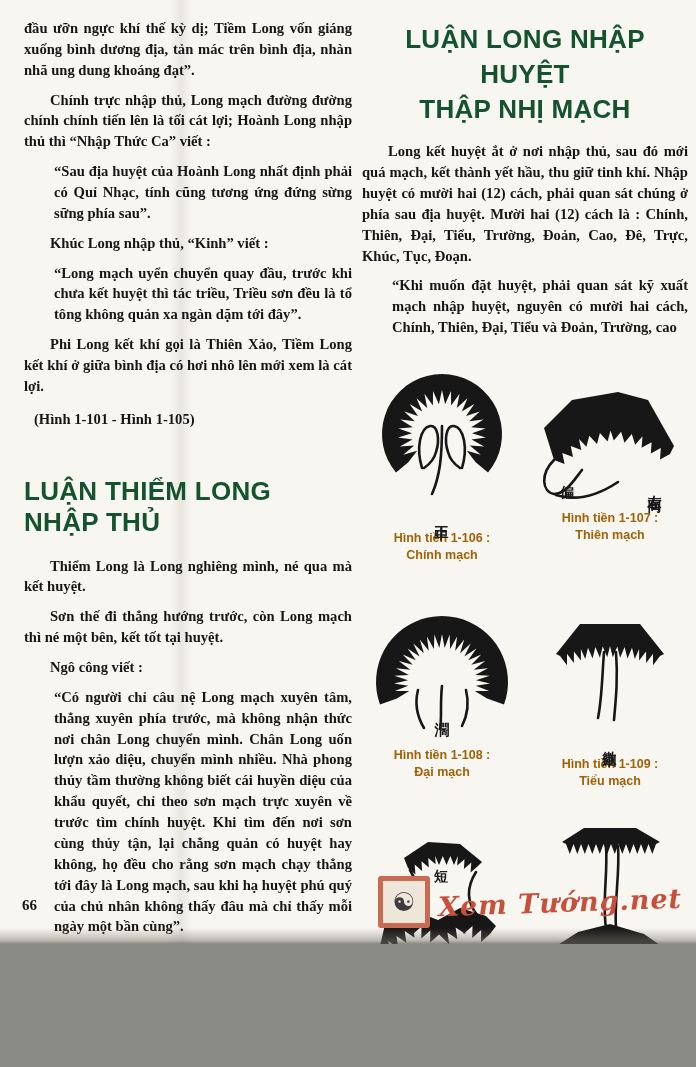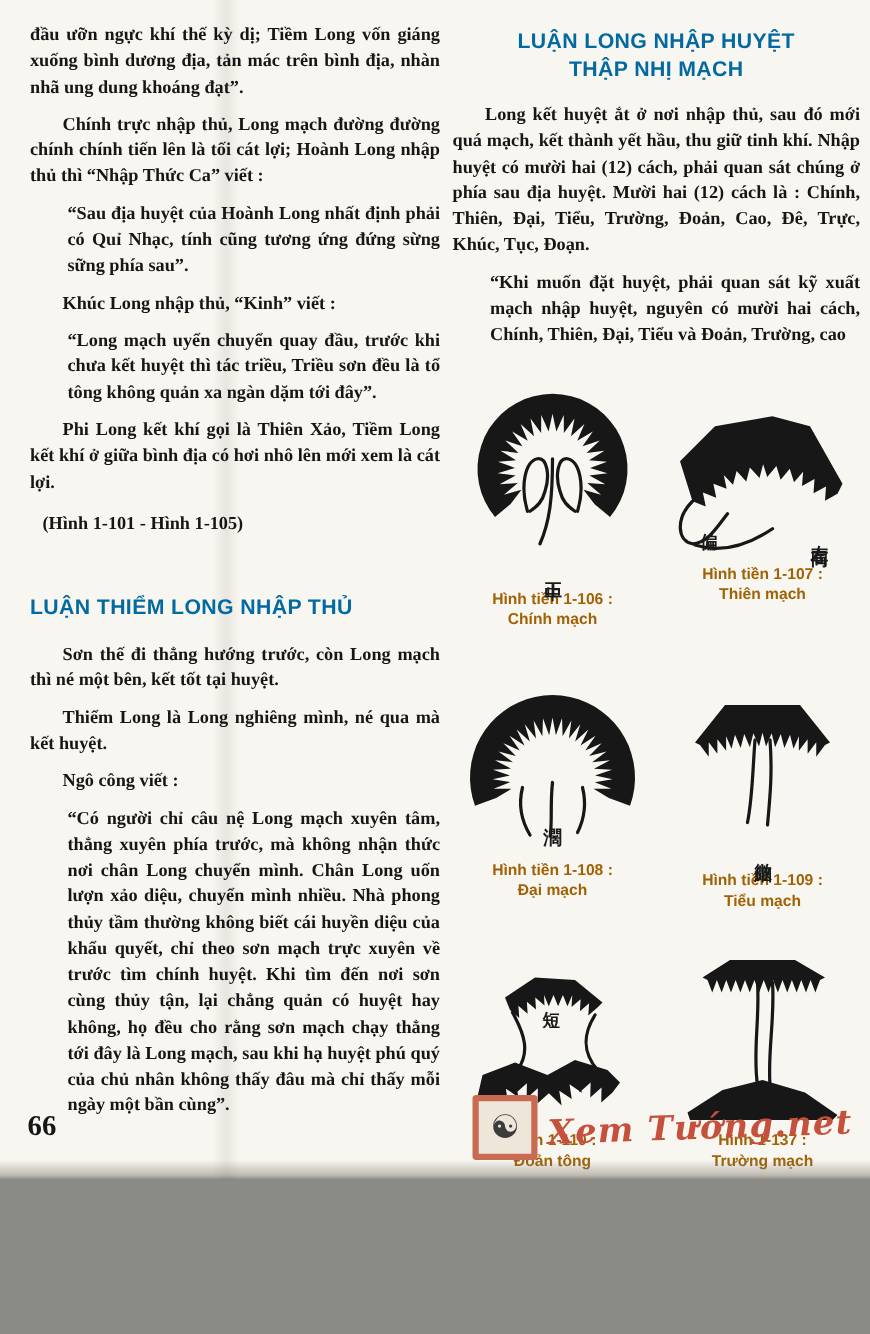--- a/index.html
+++ b/index.html
@@ -25,21 +25,21 @@
   p.body{
     font-size:14.6px;line-height:1.43;font-weight:700;
     text-align:justify;margin:0 0 9px 0;
   }
   p.indent{text-indent:26px;}
   p.quote{margin-left:30px;margin-bottom:9px;}
   p.figref{text-indent:10px;margin-top:12px;}
 
   h2.heading{
     font-family:"Liberation Sans",sans-serif;font-weight:700;
-    font-size:17px;letter-spacing:.3px;margin:0 0 16px 0;color:#0369a1;
+    font-size:26px;letter-spacing:.3px;margin:0 0 16px 0;color:#14532d;
   }
   .heading-left{margin-top:46px !important;margin-bottom:18px !important;}
   .heading-right{text-align:center;line-height:1.35;margin-bottom:14px !important;}
   .heading-right span{display:block;}
 
   
   .fig-grid{
     display:grid;grid-template-columns:1fr 1fr;
     column-gap:8px;row-gap:26px;margin-top:26px;
   }
@@ -53,21 +53,21 @@
   .glyph-abs{position:absolute;font-size:14px;}
   figcaption{
     font-family:"Liberation Sans",sans-serif;font-weight:700;
     font-size:12.5px;line-height:1.35;color:#a16207;margin-top:8px;
   }
   figcaption span{display:block;}
 
   
   .page-num{
     position:absolute;left:22px;bottom:30px;
-    font-size:23px;font-weight:700;font-family:"Liberation Serif",serif;
+    font-size:15px;font-weight:700;font-family:"Liberation Serif",serif;
   }
   .watermark{
     position:absolute;right:14px;bottom:16px;
     display:flex;align-items:center;gap:8px;
   }
   .wm-box{
     width:42px;height:42px;background:#efe6da;
     border:5px solid #c96a53;border-radius:3px;
     display:flex;align-items:center;justify-content:center;
   }
@@ -86,22 +86,22 @@
     <p class="body">đầu ưỡn ngực khí thế kỳ dị; Tiềm Long vốn giáng xuống bình dương địa, tản mác trên bình địa, nhàn nhã ung dung khoáng đạt”.</p>
     <p class="body indent">Chính trực nhập thủ, Long mạch đường đường chính chính tiến lên là tối cát lợi; Hoành Long nhập thủ thì “Nhập Thức Ca” viết :</p>
     <p class="body quote">“Sau địa huyệt của Hoành Long nhất định phải có Quỉ Nhạc, tính cũng tương ứng đứng sừng sững phía sau”.</p>
     <p class="body indent">Khúc Long nhập thủ, “Kinh” viết :</p>
     <p class="body quote">“Long mạch uyển chuyển quay đầu, trước khi chưa kết huyệt thì tác triều, Triều sơn đều là tổ tông không quản xa ngàn dặm tới đây”.</p>
     <p class="body indent">Phi Long kết khí gọi là Thiên Xảo, Tiềm Long kết khí ở giữa bình địa có hơi nhô lên mới xem là cát lợi.</p>
     <p class="body figref">(Hình 1-101 - Hình 1-105)</p>
 
     <h2 class="heading heading-left">LUẬN THIỂM LONG NHẬP THỦ</h2>
 
+    <p class="body indent">Thiểm Long là Long nghiêng mình, né qua mà kết huyệt.</p>
     <p class="body indent">Sơn thế đi thẳng hướng trước, còn Long mạch thì né một bên, kết tốt tại huyệt.</p>
-    <p class="body indent">Thiểm Long là Long nghiêng mình, né qua mà kết huyệt.</p>
     <p class="body indent">Ngô công viết :</p>
     <p class="body quote">“Có người chỉ câu nệ Long mạch xuyên tâm, thẳng xuyên phía trước, mà không nhận thức nơi chân Long chuyển mình. Chân Long uốn lượn xảo diệu, chuyển mình nhiều. Nhà phong thủy tầm thường không biết cái huyền diệu của khẩu quyết, chỉ theo sơn mạch trực xuyên về trước tìm chính huyệt. Khi tìm đến nơi sơn cùng thủy tận, lại chẳng quản có huyệt hay không, họ đều cho rằng sơn mạch chạy thẳng tới đây là Long mạch, sau khi hạ huyệt phú quý của chủ nhân không thấy đâu mà chỉ thấy mỗi ngày một bần cùng”.</p>
   </div>
 
   <div class="col col-right">
     <h2 class="heading heading-right">
       <span>LUẬN LONG NHẬP HUYỆT</span>
       <span>THẬP NHỊ MẠCH</span>
     </h2>
     <p class="body indent">Long kết huyệt ắt ở nơi nhập thủ, sau đó mới quá mạch, kết thành yết hầu, thu giữ tinh khí. Nhập huyệt có mười hai (12) cách, phải quan sát chúng ở phía sau địa huyệt. Mười hai (12) cách là : Chính, Thiên, Đại, Tiểu, Trường, Đoản, Cao, Đê, Trực, Khúc, Tục, Đoạn.</p>

